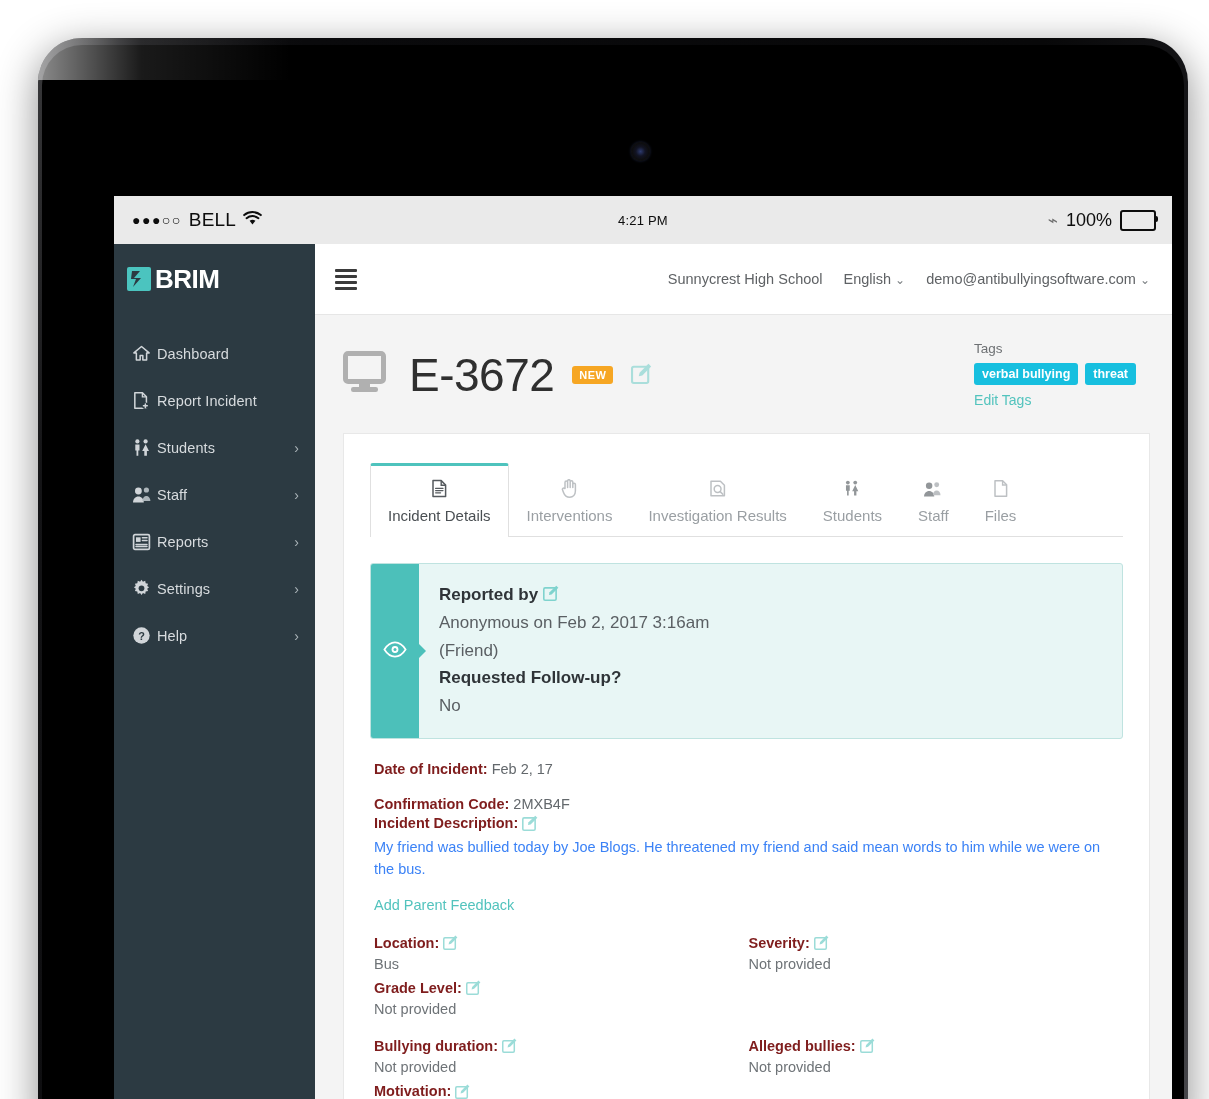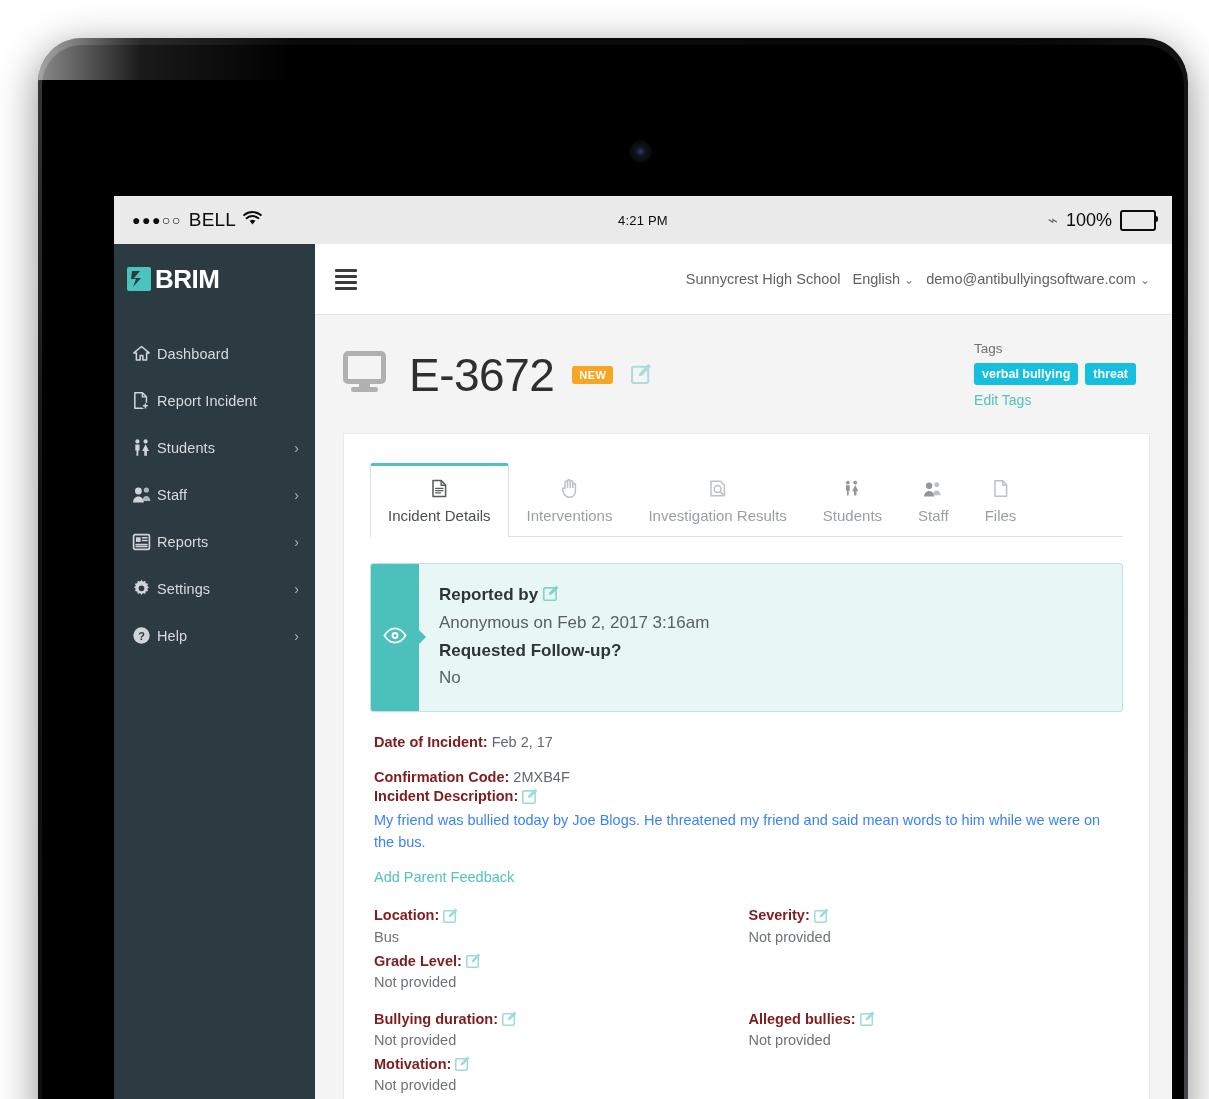--- a/index.html
+++ b/index.html
@@ -82,21 +82,21 @@
   
   #main{flex:1;background:#f4f4f4;display:flex;flex-direction:column;min-width:0;}
 
   
   #topbar{
     height:70px;background:#fff;border-bottom:1px solid #e6e6e6;
     display:flex;align-items:center;padding:0 22px 0 20px;gap:0;
   }
   #hamburger{width:22px;cursor:pointer;display:flex;flex-direction:column;gap:3px;}
   #hamburger span{display:block;height:3px;background:#3b3b3b;border-radius:1px;}
-  .top-right{margin-left:auto;display:flex;align-items:center;gap:12px;color:#5f6265;font-size:14.5px;}
+  .top-right{margin-left:auto;display:flex;align-items:center;gap:21px;color:#5f6265;font-size:14.5px;}
   .top-right .chev{font-size:12px;color:#7d8285;margin-left:4px;}
   .top-link{cursor:pointer;white-space:nowrap;}
 
   
   #page-head{padding:26px 22px 0 28px;display:flex;align-items:center;}
   .head-left{display:flex;align-items:center;gap:18px;}
   .monitor-ico{flex:none;}
   #page-title{font-size:46px;color:#2f2f2f;font-weight:400;letter-spacing:-.5px;line-height:1;}
   .badge-new{
     background:#f6a623;color:#fff;font-size:11px;font-weight:bold;
@@ -421,20 +421,21 @@
               <div>
                 <b>Reported by</b>
                 <span class="edit-ico">
                   <svg width="16" height="16" viewBox="0 0 20 20">
                       <rect x="1" y="3.6" width="15.4" height="15.4" rx="1.6" fill="none" stroke="#7fd3ce" stroke-width="2"></rect>
                       <path d="M16.6 0.8 l2.6 2.6 -8.4 8.4 -3.4 0.8 0.8-3.4 Z" fill="#7fd3ce"></path>
                     </svg>
                 </span>
               </div>
               <div>Anonymous on Feb 2, 2017 3:16am</div>
+              <div>(Friend)</div>
               <div><b>Requested Follow-up?</b></div>
               <div>No</div>
             </div>
           </div>
 
           <div id="fields">
 
             <div class="blk">
               <span class="f-label">Date of Incident:</span>
               <span>Feb 2, 17</span>

